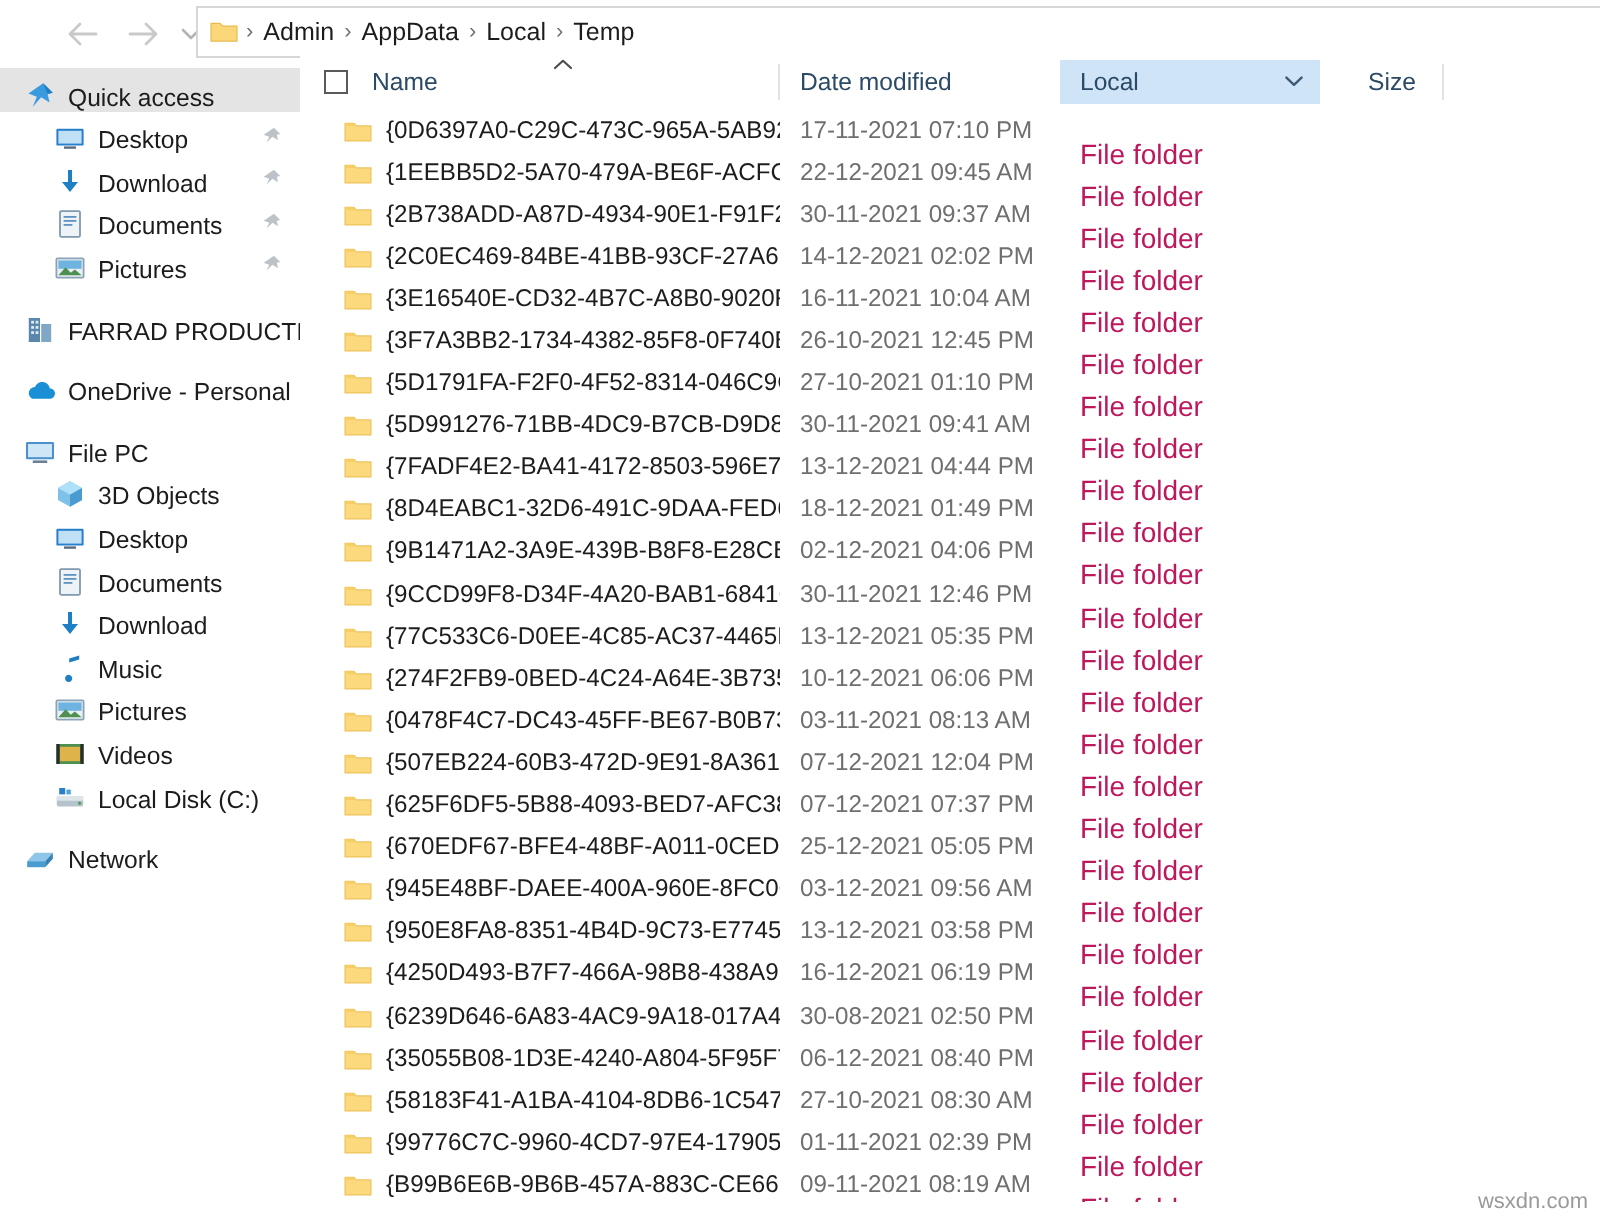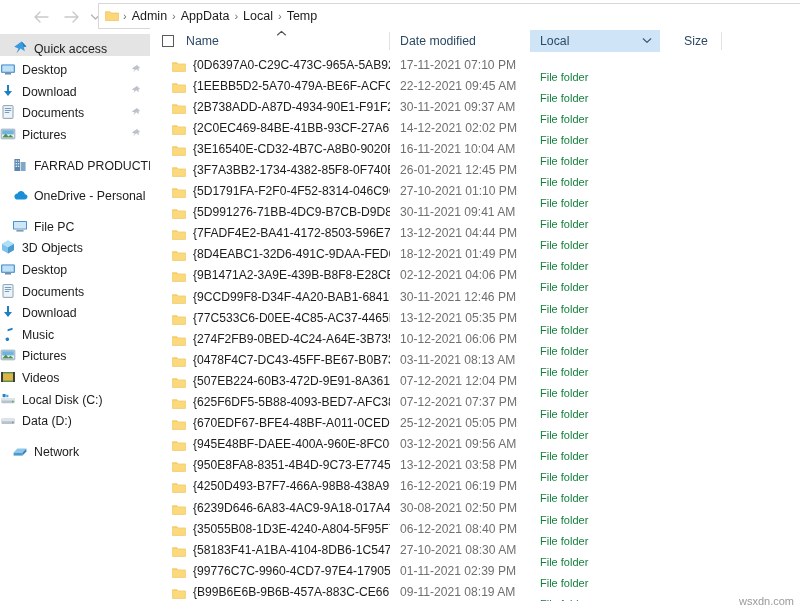--- a/index.html
+++ b/index.html
@@ -29,21 +29,21 @@
   
   .sidebar{position:absolute;left:0;top:34px;width:150px;height:577px;background:#fff;
            overflow:hidden;}
   .sb-row{height:21.6px;display:flex;align-items:flex-end;position:relative;white-space:nowrap;}
   .sb-row .ico{width:16px;height:16px;flex:none;display:flex;align-items:center;
                justify-content:center;margin-right:6px;}
   .sb-row .lbl{font-size:12.3px;color:#1c1c1c;overflow:hidden;}
   .sb-row .pin{position:absolute;right:9px;top:5px;width:11px;height:11px;opacity:.65;}
   .sb-row.selected{background:#e4e4e4;}
   .lvl0{padding-left:12px;}
-  .lvl1{}
+  .lvl1{padding-left:27px;}
   .sb-gap{height:9px;}
 
   
   .listpane{position:absolute;left:150px;top:24px;width:650px;height:577px;background:#fff;}
 
   .hdr{position:absolute;left:0;top:6px;width:650px;height:22px;display:flex;align-items:center;}
   .hdr-cell{height:22px;display:flex;align-items:center;font-size:12.3px;color:#2b4a66;
             position:relative;}
   .hdr-name{width:240px;padding-left:12px;}
   .hdr-name .chk{width:12px;height:12px;border:1px solid #5a5a5a;margin-right:12px;flex:none;background:#fff;}
@@ -53,21 +53,21 @@
   .hdr-type .cv{font-size:9px;color:#3b5a75;}
   .hdr-size{width:62px;padding-left:10px;justify-content:center;}
   .sortcaret{position:absolute;left:126px;top:-2px;font-size:10px;color:#4d4d4d;}
 
   .rows{position:absolute;left:0;top:30px;width:650px;height:547px;overflow:hidden;}
   .row{height:21.1px;display:flex;align-items:center;}
   .c-name{width:240px;padding-left:22px;display:flex;align-items:center;overflow:hidden;}
   .c-name .fi{width:14px;height:12px;flex:none;margin-right:7px;}
   .c-name .tx{font-size:12.1px;color:#1c1c1c;white-space:nowrap;overflow:hidden;}
   .c-date{width:140px;padding-left:10px;font-size:12.1px;color:#6f6f6f;white-space:nowrap;}
-  .c-type{width:130px;padding-left:10px;font-size:11px;color:#15803d;white-space:nowrap;margin-top:24px;}
+  .c-type{width:130px;padding-left:10px;font-size:14px;color:#be185d;white-space:nowrap;margin-top:24px;}
   .c-size{width:62px;padding-left:10px;font-size:12.1px;color:#6f6f6f;}
 
   .watermark{position:absolute;right:6px;bottom:4px;font-size:11px;color:#9a9a9a;
              font-family:"Liberation Sans", sans-serif;}
   .topaccent{position:absolute;left:0;top:0;width:152px;height:2px;background:#1565c0;}
 </style>
 </head>
 <body>
 
 <div id="root">
@@ -284,30 +284,20 @@
           <svg viewBox="0 0 16 16" width="16" height="16">
             <rect x="1.4" y="7" width="13.2" height="5.2" rx="0.8" fill="#b7c3cc"></rect>
             <rect x="1.4" y="7" width="13.2" height="2.4" rx="0.8" fill="#dde5ea"></rect>
             <rect x="2.6" y="3" width="3" height="3.2" fill="#2a7fc9"></rect>
             <rect x="6.2" y="3.8" width="2.2" height="2.4" fill="#4fa3dd"></rect>
             <circle cx="12.8" cy="10.6" r="0.8" fill="#4f9f4f"></circle>
           </svg>
         </span>
         <span class="lbl">Local Disk (C:)</span>
       </div>
-      <div class="sb-row lvl1">
-        <span class="ico">
-          <svg viewBox="0 0 16 16" width="16" height="16">
-            <rect x="1.4" y="6.6" width="13.2" height="5.4" rx="0.9" fill="#b7c3cc"></rect>
-            <rect x="1.4" y="6.6" width="13.2" height="2.6" rx="0.9" fill="#dde5ea"></rect>
-            <circle cx="12.8" cy="10.4" r="0.8" fill="#7f8f9a"></circle>
-          </svg>
-        </span>
-        <span class="lbl">Data (D:)</span>
-      </div>
       <div class="sb-gap"></div>
       <div class="sb-row lvl0">
         <span class="ico">
           <svg viewBox="0 0 16 16" width="16" height="16">
             <path d="M1.6 9.6 L5.4 5.4 h9 L10.6 9.6 z" fill="#8fc5e8"></path>
             <path d="M1.6 9.6 h9 v3 h-9 z" fill="#4a9bd0"></path>
             <path d="M10.6 9.6 L14.4 5.4 v3 L10.6 12.6 z" fill="#3681b5"></path>
           </svg>
         </span>
         <span class="lbl">Network</span>
@@ -406,21 +396,21 @@
           <div class="c-size"></div>
         </div>
         <div class="row">
           <div class="c-name">
             <span style="width: 14px; height: 12px; flex: 0 0 auto; margin-right: 7px; display: block;"><svg viewBox="0 0 16 13" class="fi" width="14" height="12">
                 <path d="M0.6 1.5 h5.1 l1.3 1.5 h8.4 v8.6 h-14.8 z" fill="#fbd97c" stroke="#edc35c" stroke-width="0.7"></path>
                 <path d="M0.6 1.5 h5.1 l1.3 1.5 h-6.4 z" fill="#f7ce61"></path>
               </svg></span>
             <span class="tx">{3F7A3BB2-1734-4382-85F8-0F740B71...</span>
           </div>
-          <div class="c-date">26-01-2021 12:45 PM</div>
+          <div class="c-date">26-10-2021 12:45 PM</div>
           <div class="c-type">File folder</div>
           <div class="c-size"></div>
         </div>
         <div class="row">
           <div class="c-name">
             <span style="width: 14px; height: 12px; flex: 0 0 auto; margin-right: 7px; display: block;"><svg viewBox="0 0 16 13" class="fi" width="14" height="12">
                 <path d="M0.6 1.5 h5.1 l1.3 1.5 h8.4 v8.6 h-14.8 z" fill="#fbd97c" stroke="#edc35c" stroke-width="0.7"></path>
                 <path d="M0.6 1.5 h5.1 l1.3 1.5 h-6.4 z" fill="#f7ce61"></path>
               </svg></span>
             <span class="tx">{5D1791FA-F2F0-4F52-8314-046C9C8D...</span>

